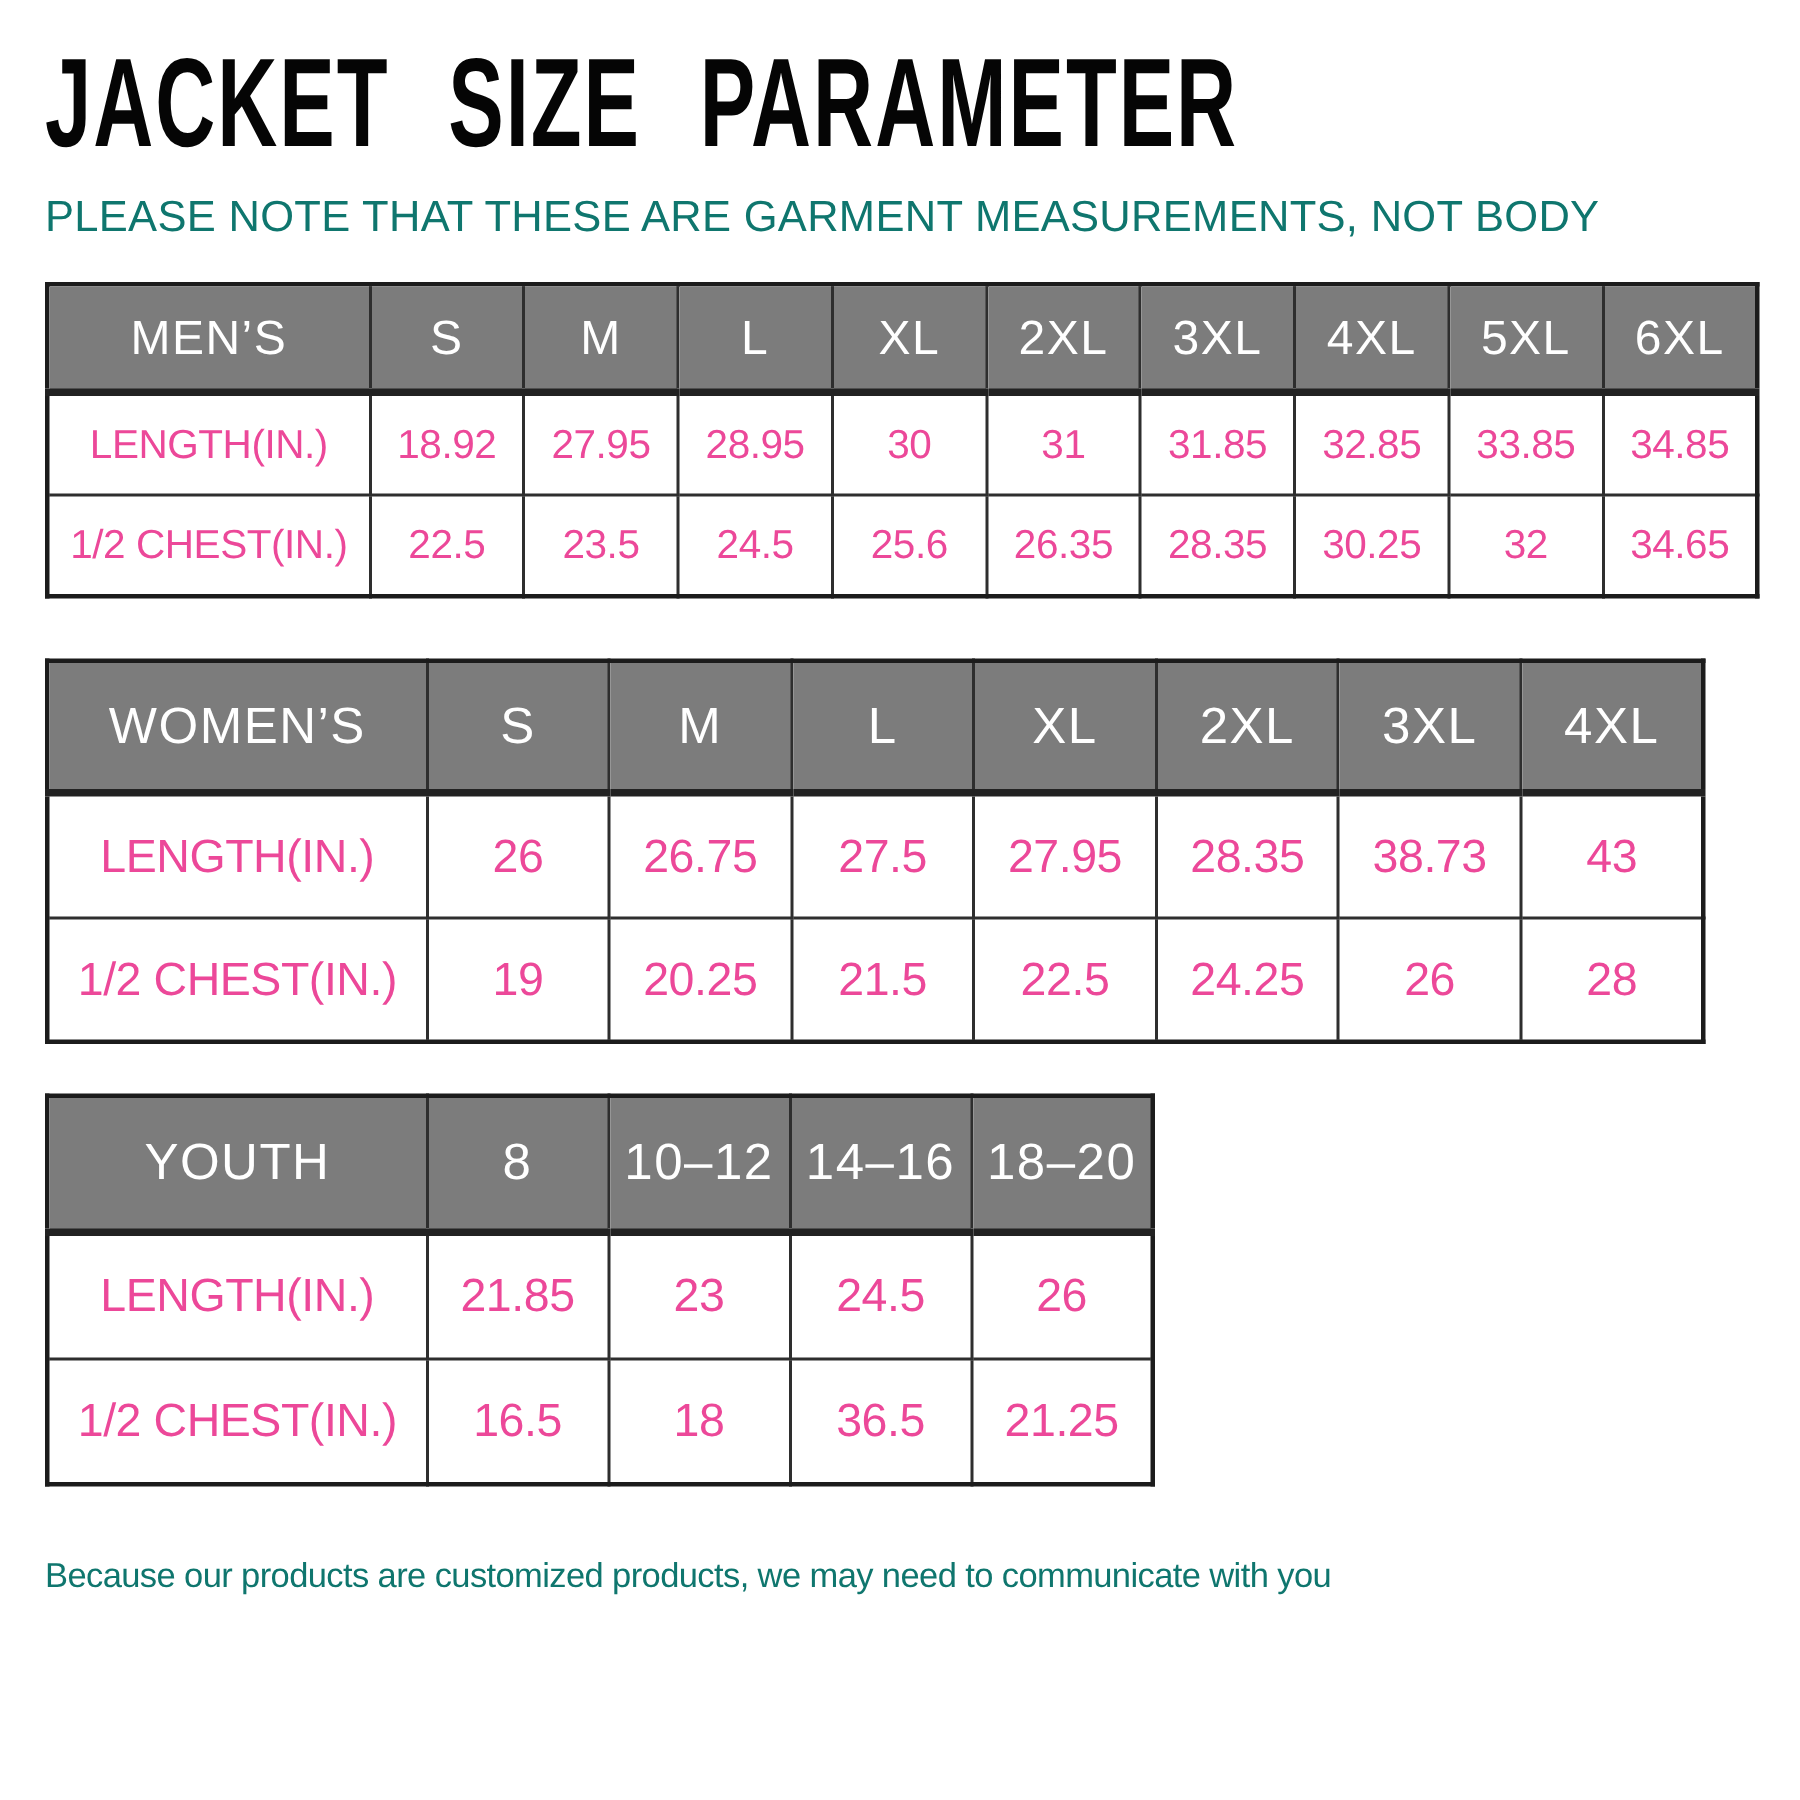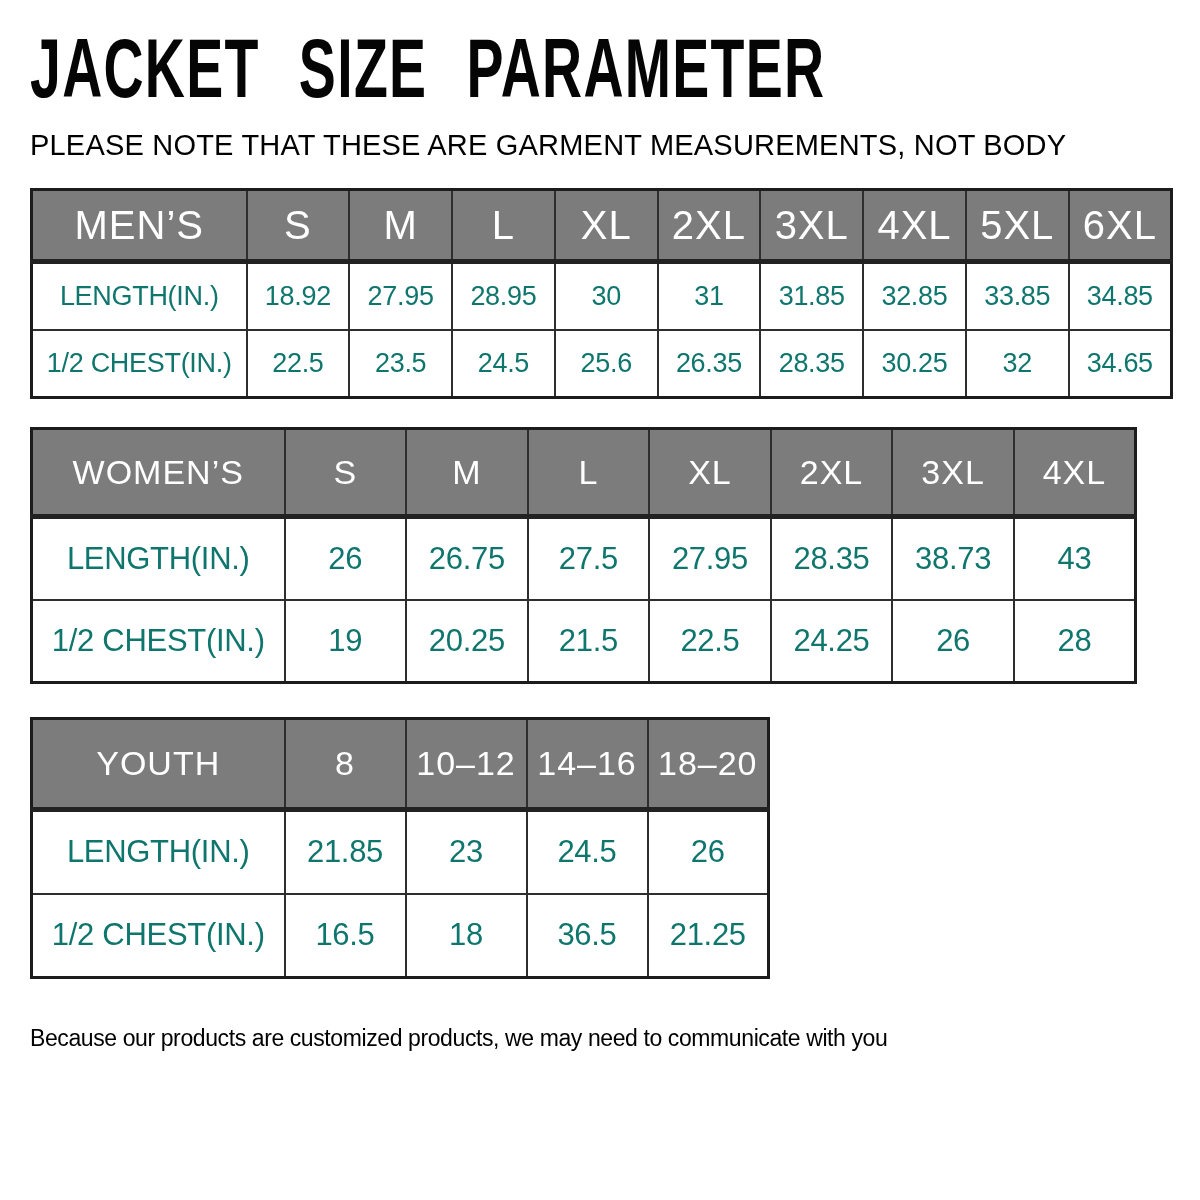--- a/index.html
+++ b/index.html
@@ -28,21 +28,21 @@
   }
 
   
   .note {
     margin-top: 18px;
     font-size: 29px;
     line-height: 34px;
     letter-spacing: 0.2px;
     font-weight: 400;
   }
-  .red { color: #000000; }
+  .red { color: #0f766e; }
 
   
   table {
     border-collapse: collapse;
     table-layout: fixed;
     background: #fff;
   }
   th, td {
     border: 2px solid #2e2e2e;
     text-align: center;
@@ -51,28 +51,28 @@
     overflow: hidden;
   }
   table { border: 3px solid #1c1c1c; }
   th {
     background: #7c7c7c;
     color: #ffffff;
     font-weight: 400;
     letter-spacing: 1px;
     border-bottom: 5px solid #222222;
   }
-  td { color: #0f766e; letter-spacing: -0.3px; }
+  td { color: #ec4899; letter-spacing: -0.3px; }
 
   .mens   { width: 1143px; margin-top: 26px; font-size: 27px; }
-  .mens th { font-size: 40px; height: 72px; }
+  .mens th { font-size: 32px; height: 72px; }
   .mens td { height: 68px; }
   .mens th:first-child { width: 215px; }
 
-  .womens { width: 1107px; margin-top: 28px; font-size: 31px; }
+  .womens { width: 1107px; margin-top: 40px; font-size: 31px; }
   .womens th { font-size: 34px; height: 88px; }
   .womens td { height: 83px; }
   .womens th:first-child { width: 253px; }
 
   .youth  { width: 740px;  margin-top: 33px; font-size: 31px; }
   .youth th { font-size: 34px; height: 91px; }
   .youth td { height: 84px; }
   .youth th:first-child { width: 253px; }
 
   

